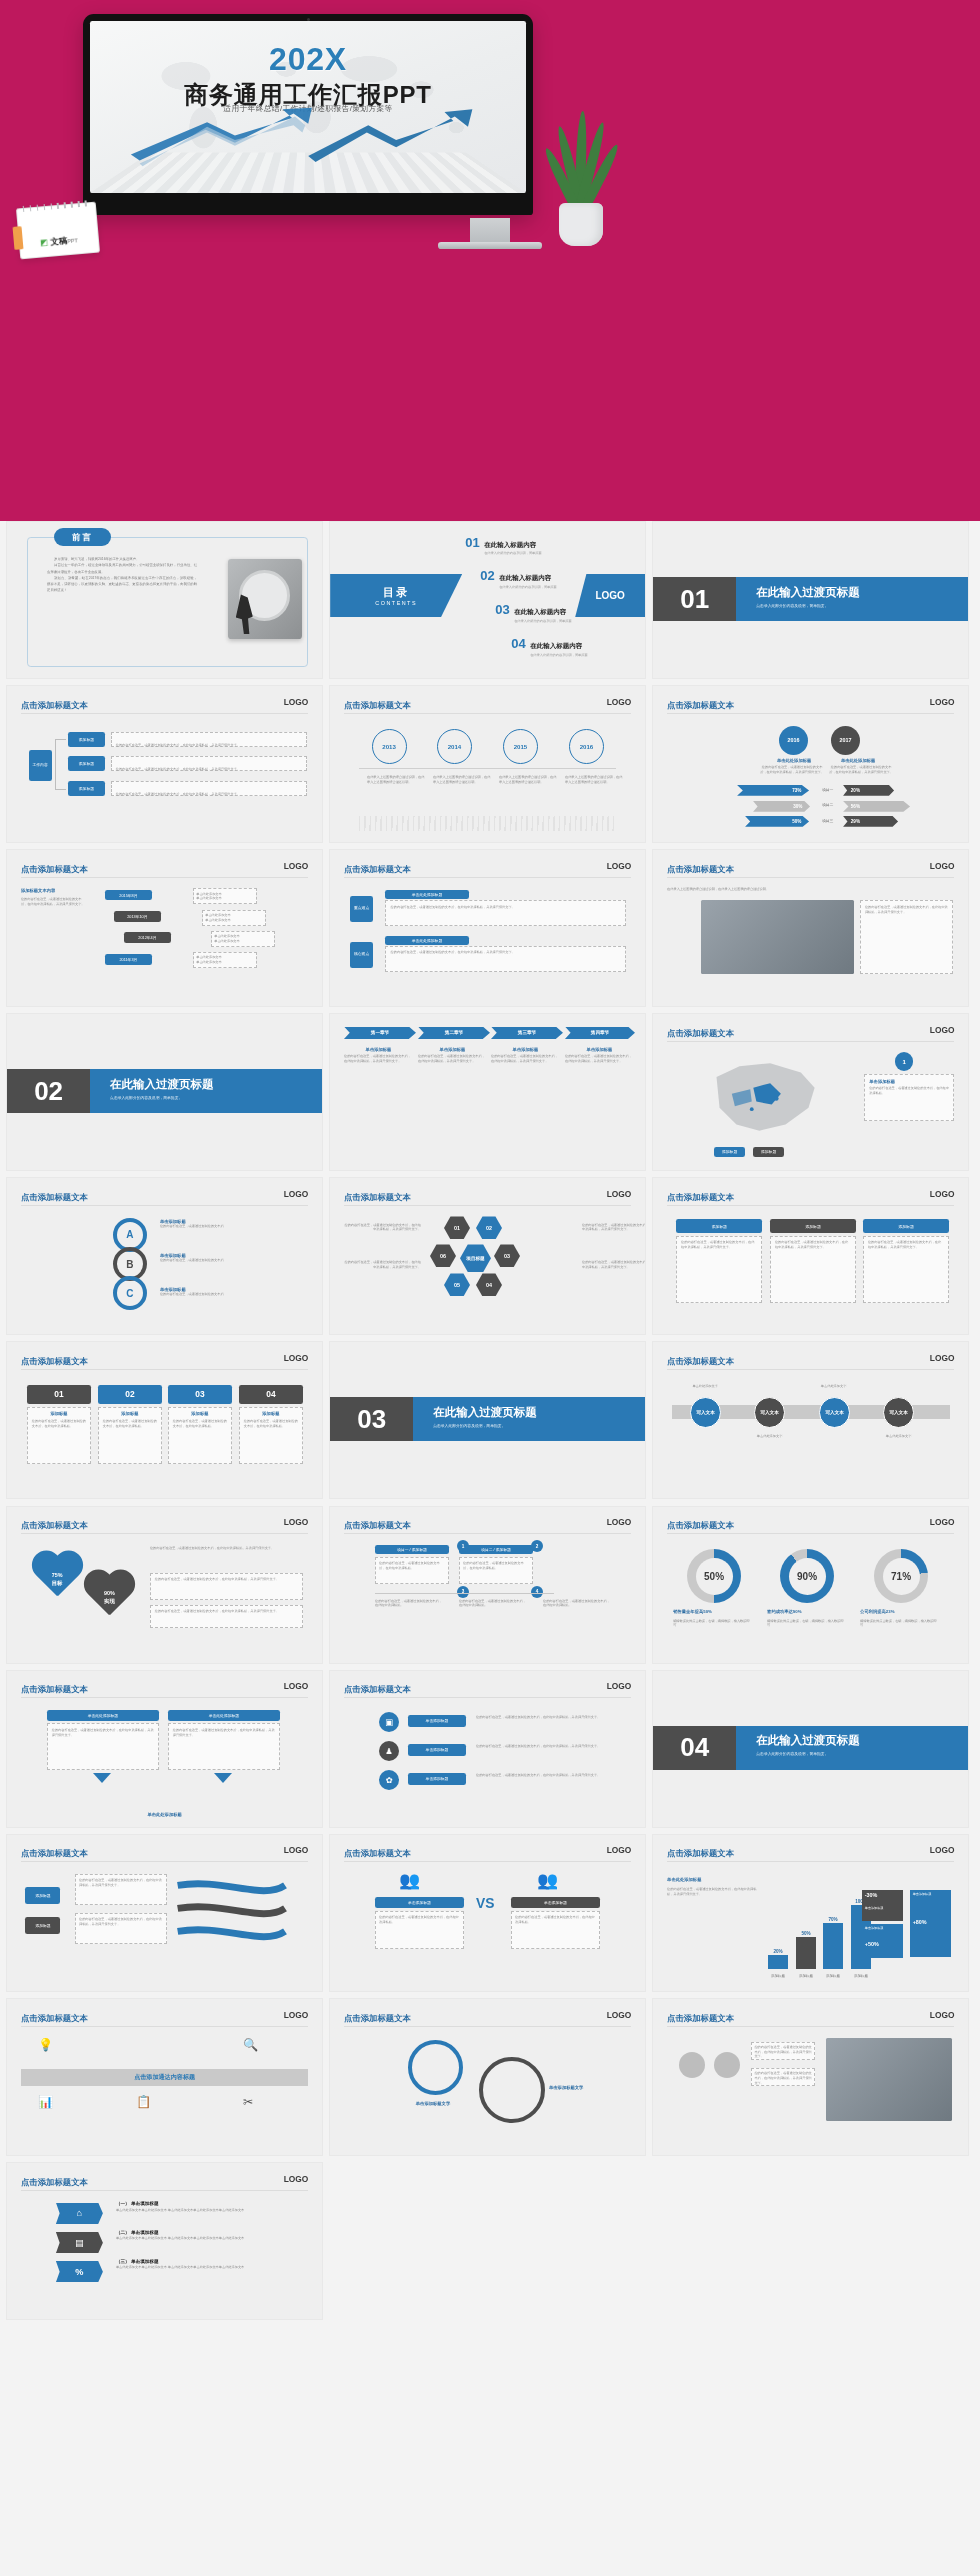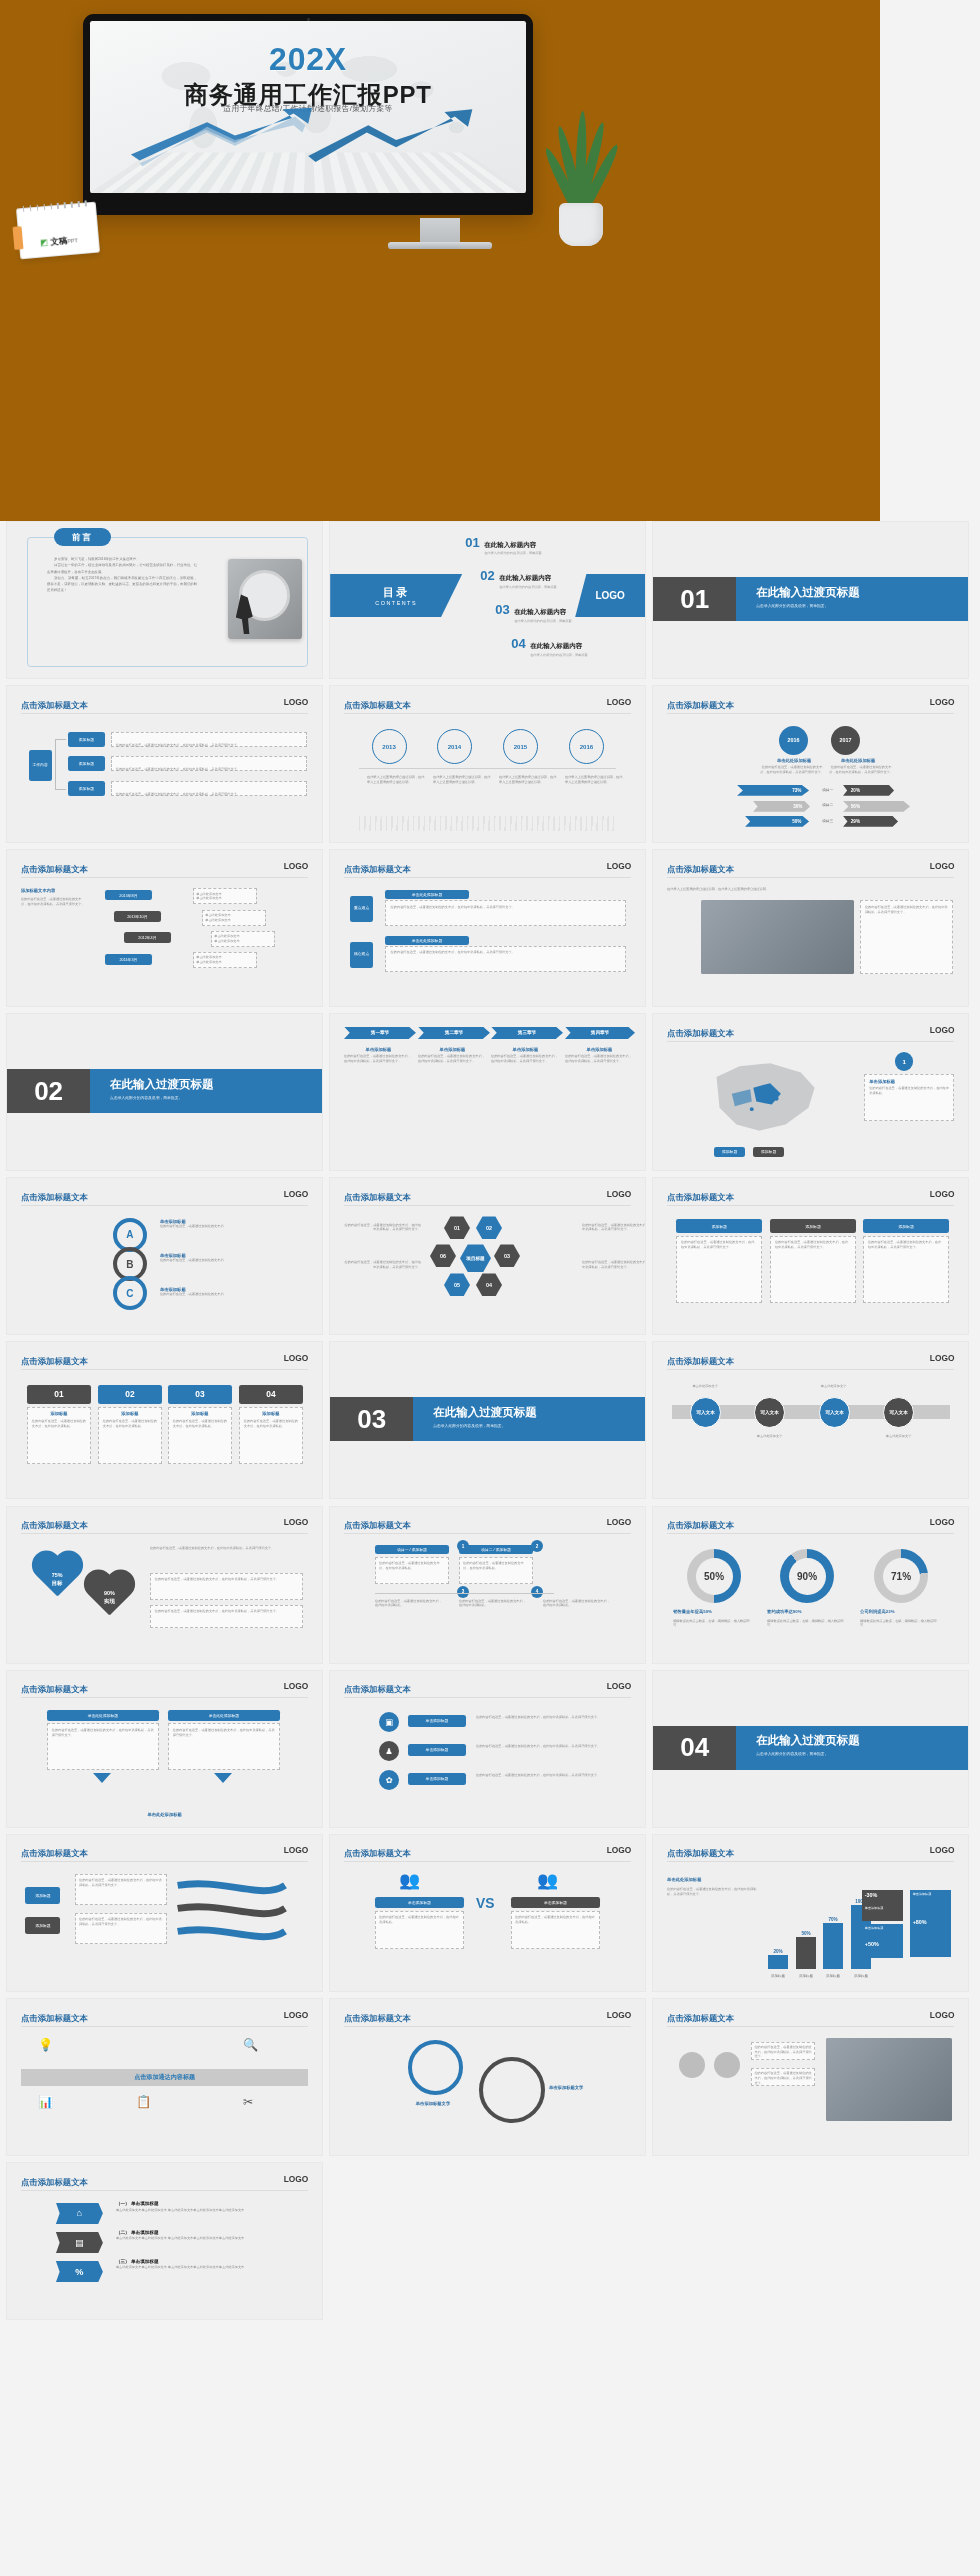--- a/index.html
+++ b/index.html
@@ -5,21 +5,21 @@
   * { box-sizing: border-box; margin:0; padding:0; }
   html,body { width:980px; }
   body {
     font-family:"Liberation Sans","DejaVu Sans",sans-serif;
     background:#f2f2f2; width:980px; height:2576px; position:relative;
     overflow:hidden;
   }
   .page { width:980px; height:2576px; position:relative; background:#f3f3f3; }
 
   
-  .hero { position:relative; width:880px; height:521px; background:#a16207; overflow:hidden;}
+  .hero { position:relative; width:980px; height:521px; background:#be185d; overflow:hidden;}
   .monitor { position:absolute; left:178px; top:17px; width:320px; height:202px;
      background:#111; border-radius:10.7px 10.7px 3.1px 3.1px; padding:6.9px 6.9px 21.4px 6.9px;
      box-shadow:0 6.1px 20px rgba(0,0,0,.22); }
   .monitor.wide { left:83px; top:13.8px; width:450px; height:201px;}
   .cam { position:absolute; left:50%; top:3.8px; width:3.8px;height:3.8px;margin-left:-1.5px;
      border-radius:50%; background:#333;}
   .screen { width:100%; height:100%; border-radius:2.3px; position:relative; overflow:hidden;
      background:linear-gradient(160deg,#f7f8f8 0%,#eceeef 55%,#e6e8ea 100%); }
   .worldmap { position:absolute; inset:0; opacity:.30;
      background:

